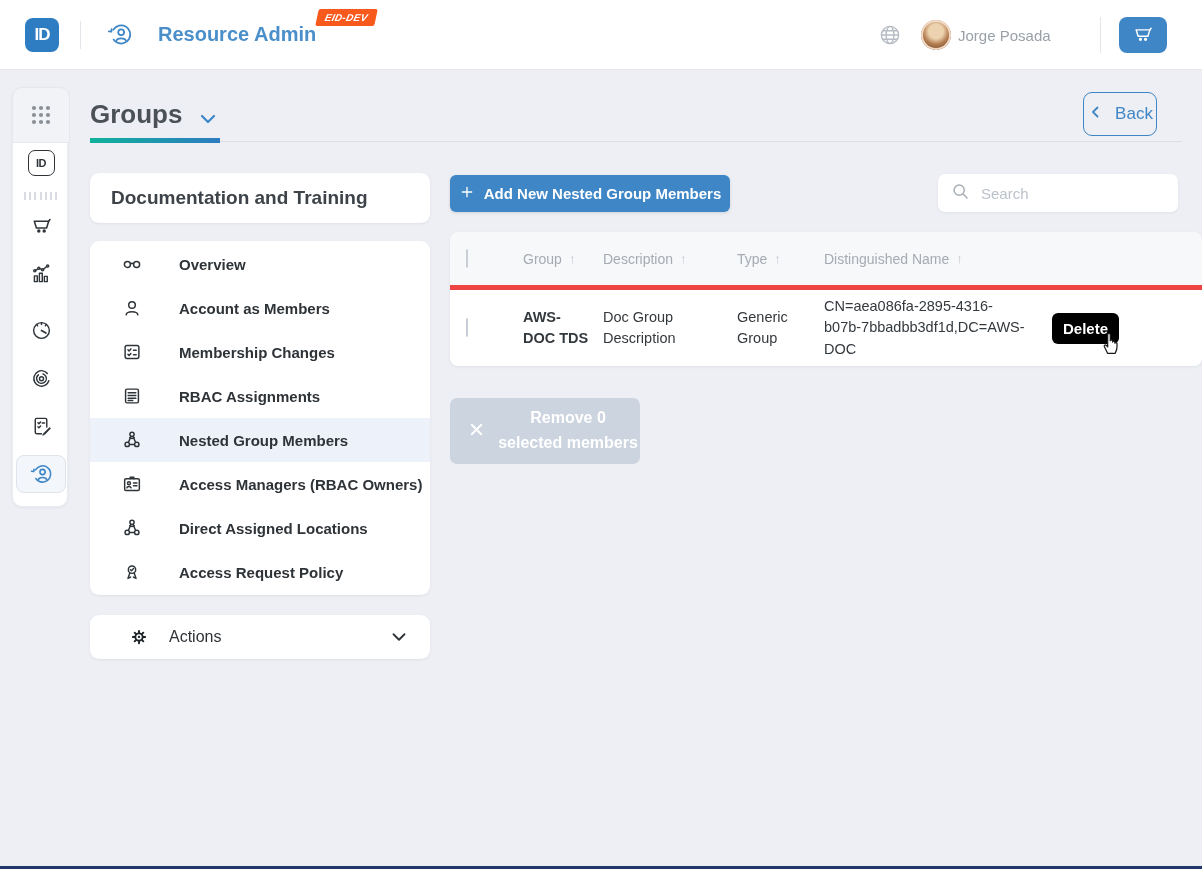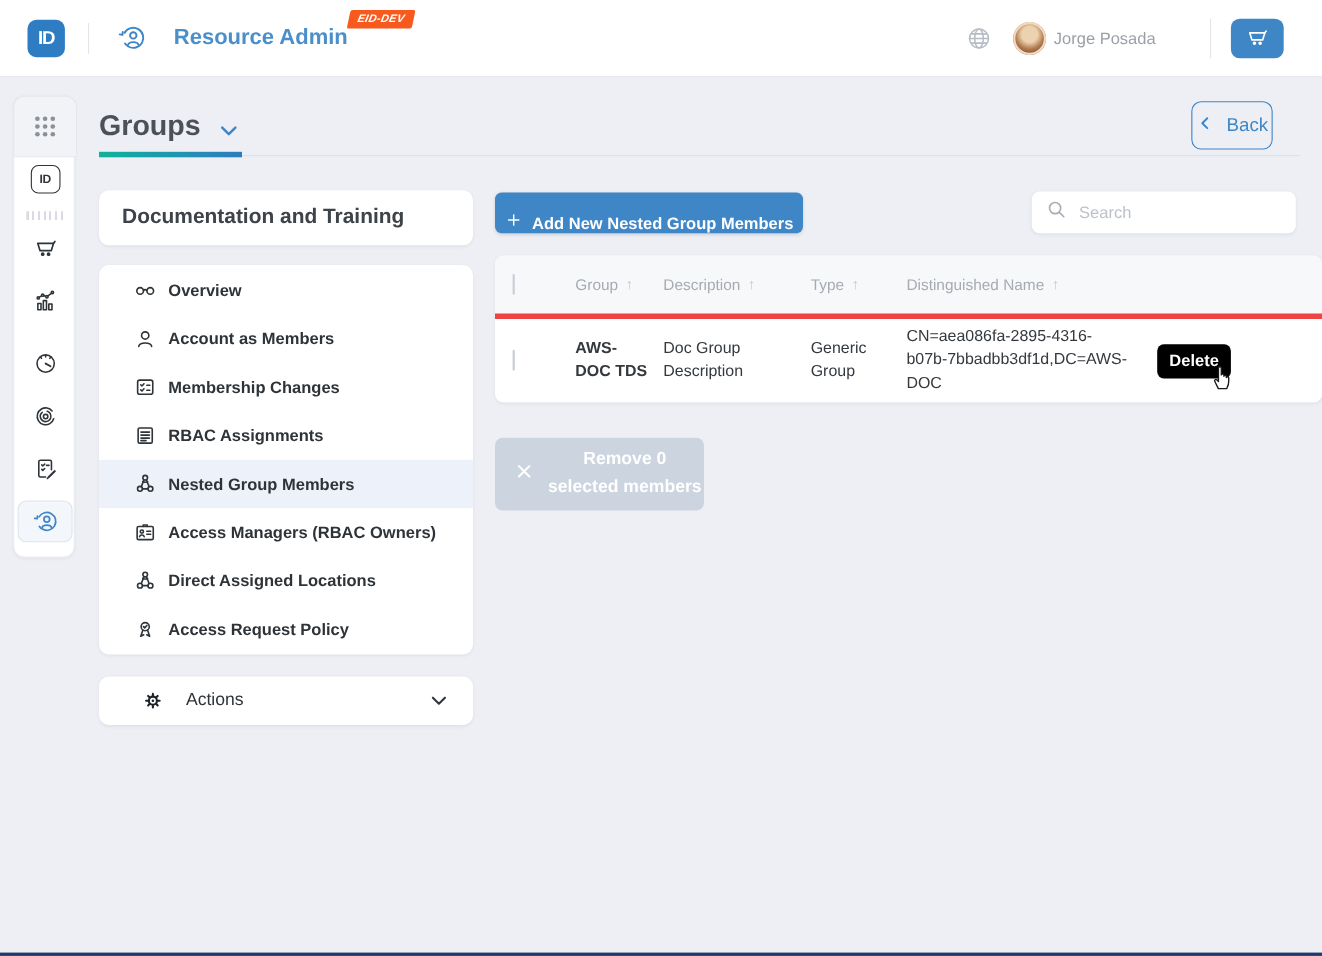--- a/index.html
+++ b/index.html
@@ -32,31 +32,31 @@
   .page-title { position:absolute; left:90px; top:99px; font-size:26px; font-weight:bold; color:#4b5157; }
   .page-title-caret { position:absolute; left:196px; top:107px; width:24px; height:24px; color:#3e86c6; cursor:pointer; }
   .title-rule { position:absolute; left:90px; top:141px; width:1092px; height:1px; background:#dcdfe4; }
   .title-underline { position:absolute; left:90px; top:138px; width:130px; height:5px; background:linear-gradient(90deg,#0fb29b,#2d7cc0); }
   .back-btn { position:absolute; left:1083px; top:92px; width:74px; height:44px; background:transparent; border:1.6px solid #3e86c6; border-radius:9px; color:#3e86c6; font-size:17px; display:flex; align-items:center; justify-content:center; gap:10px; cursor:pointer; font-family:inherit; }
 
   
   .card { position:absolute; background:#fff; border-radius:9px; box-shadow:0 1px 3px rgba(40,50,70,.07); }
   .doc-card { left:90px; top:173px; width:340px; height:50px; display:flex; align-items:center; padding-left:21px; font-size:19px; font-weight:bold; color:#3d4348; }
   .menu-card { left:90px; top:241px; width:340px; height:354px; padding:1px 0; overflow:hidden; }
-  .menu-item { height:44px; display:flex; align-items:center; padding-left:31px; gap:10px; cursor:pointer; }
+  .menu-item { height:44px; display:flex; align-items:center; padding-left:31px; gap:36px; cursor:pointer; }
   .menu-item.selected { background:#edf1f9; }
   .mi-icon { width:22px; height:22px; color:#2f3439; flex:0 0 auto; }
   .mi-label { font-size:15px; font-weight:600; color:#2e3338; }
   .actions-card { left:90px; top:615px; width:340px; height:44px; display:flex; align-items:center; padding:0 20px 0 39px; gap:20px; cursor:pointer; }
   .actions-label { font-size:16px; font-weight:400; color:#2e3338; flex:1; }
   .actions-caret { width:22px; height:22px; color:#2f3439; }
   .gear { width:20px; height:20px; color:#1e2328; }
 
   
-  .add-btn { position:absolute; left:450px; top:175px; width:280px; height:37px; background:#3e86c6; border:none; border-radius:6px; color:#fff; font-size:15px; font-weight:bold; display:flex; align-items:flex-end; justify-content:center; gap:9px; cursor:pointer; font-family:inherit; box-shadow:0 1px 3px rgba(40,50,70,.15); }
+  .add-btn { position:absolute; left:450px; top:175px; width:280px; height:37px; background:#3e86c6; border:none; border-radius:6px; color:#fff; font-size:15px; font-weight:bold; display:flex; align-items:center; justify-content:center; gap:9px; cursor:pointer; font-family:inherit; box-shadow:0 1px 3px rgba(40,50,70,.15); }
   .search-box { position:absolute; left:938px; top:174px; width:240px; height:38px; background:#fff; border-radius:7px; box-shadow:0 1px 3px rgba(40,50,70,.07); display:flex; align-items:center; padding:0 12px; gap:10px; }
   .search-box svg { color:#a7adb5; flex:0 0 auto; }
   .search-input { border:none; outline:none; flex:1; font-size:15px; color:#4b5157; font-family:inherit; background:transparent; }
   .search-input::placeholder { color:#bcc2ca; }
 
   
   .table-card { position:absolute; left:450px; top:232px; width:752px; border-radius:8px; overflow:hidden; box-shadow:0 1px 3px rgba(40,50,70,.07); }
   .trow { display:grid; grid-template-columns:16px 57px 80px 134px 87px 215px 1fr; align-items:center; }
   .thead { background:#f7f8fa; height:58px; border-bottom:5px solid #ef4444; }
   .tbody-row { background:#fff; height:76px; }

